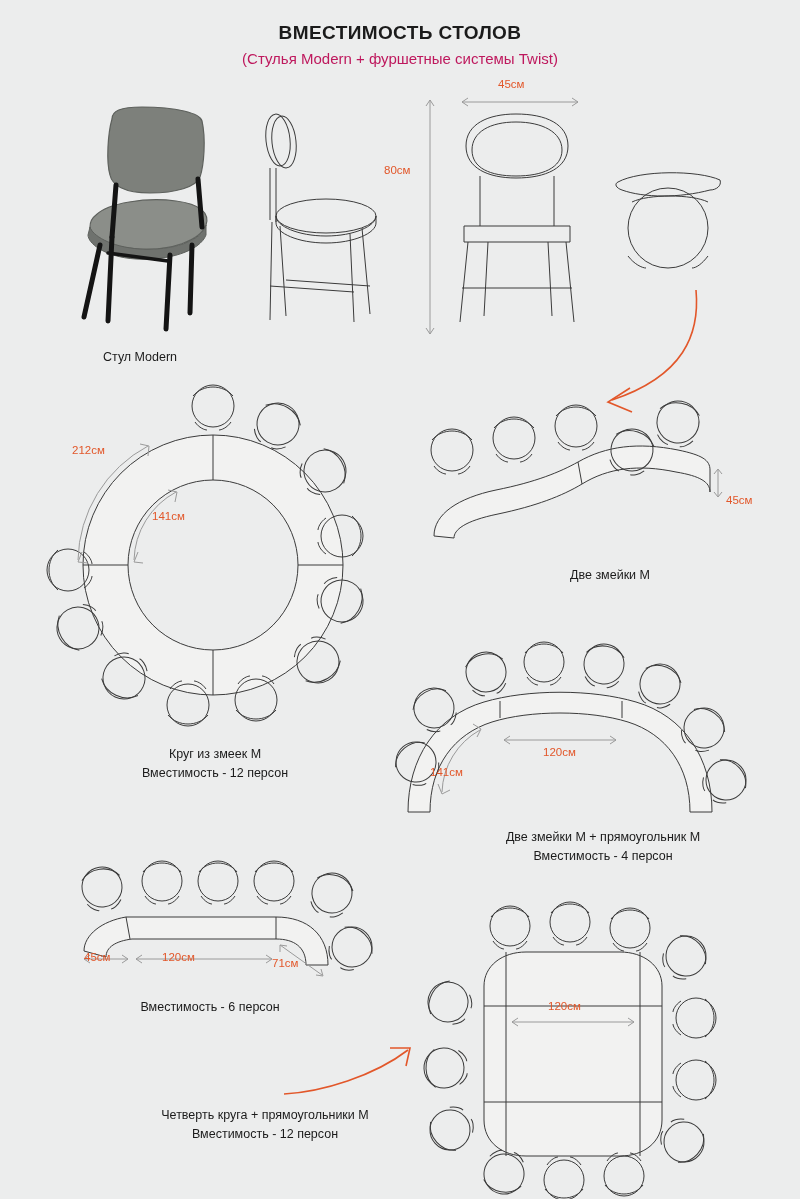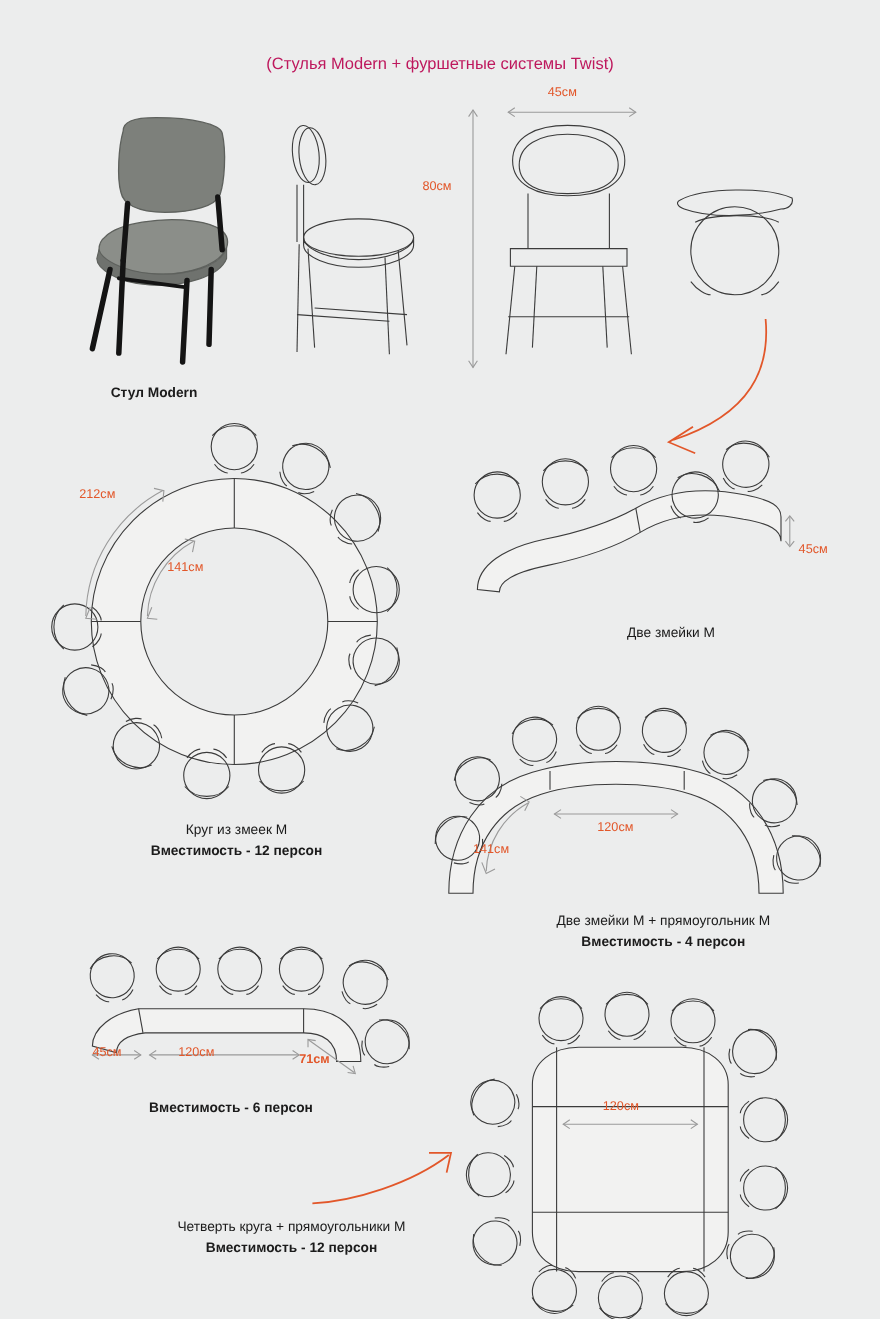--- a/index.html
+++ b/index.html
@@ -19,40 +19,41 @@
   }
   .subtitle {
     position:absolute; left:0; top:50px; width:800px;
     text-align:center; font-size:15px; font-weight:normal; color:#be185d;
   }
 
   .cap {
     position:absolute; text-align:center; font-size:12.5px; color:#1b1b1b;
   }
   .cap .l1 { font-weight:normal; margin-bottom:5px; }
-  .cap .l2 { font-weight:bold; }
+  .cap .l2 { font-weight:normal; }
 
   .dim {
     position:absolute; font-size:11.5px; color:#e2572a; font-weight:normal;
     white-space:nowrap;
   }
 
   svg { position:absolute; overflow:visible; }
   .ln { fill:none; stroke:#3b3b3b; stroke-width:1; }
   .chair { fill:none; stroke:#3b3b3b; stroke-width:1; }
   .arr { fill:none; stroke:#9a9a9a; stroke-width:1; }
   .oarr { fill:none; stroke:#e2572a; stroke-width:1.6; }
   .tbl { fill:#f2f2f1; stroke:#3b3b3b; stroke-width:1; }
   .photoWrap { position:absolute; }
 </style>
 </head>
 <body>
 
 <div class="page">
 
+  <div class="title">ВМЕСТИМОСТЬ СТОЛОВ</div>
   <div class="subtitle">(Стулья Modern + фуршетные системы Twist)</div>
 
   <svg class="photoWrap" style="left:50px; top:105px;" width="180" height="230" viewBox="0 0 180 230">
     <g>
       <path d="M62 14 C62 6 70 2 92 2 C126 2 150 8 152 16 C156 34 154 60 150 72 C146 82 126 88 100 88 C74 88 62 80 60 70 C56 56 58 28 62 14 Z" fill="#7d807b" stroke="#5e615d" stroke-width="1.2"></path>
       <path d="M46 110 C58 98 96 92 126 96 C150 99 160 108 156 120 C150 136 120 146 88 144 C56 142 40 130 40 122 C40 117 42 113 46 110 Z" fill="#8b8e89" stroke="#5e615d" stroke-width="1.2"></path>
       <path d="M40 122 C42 130 60 142 90 144 C122 146 152 136 156 120 L156 130 C150 146 118 156 86 154 C54 152 38 138 38 130 Z" fill="#6f726e" stroke="#5e615d" stroke-width="1"></path>
       <path d="M66 80 L62 132" stroke="#141414" stroke-width="5" fill="none" stroke-linecap="round"></path>
       <path d="M148 74 L152 122" stroke="#141414" stroke-width="5" fill="none" stroke-linecap="round"></path>
       <path d="M62 132 L58 216" stroke="#141414" stroke-width="5" fill="none" stroke-linecap="round"></path>
@@ -405,21 +406,21 @@
         <path d="M102 100 L96 104 L102 108"></path>
         <path d="M226 100 L232 104 L226 108"></path>
         <path d="M240 90 L282 120"></path>
         <path d="M240 97 L240 90 L247 91"></path>
         <path d="M276 120 L283 121 L281 114"></path>
       </g>
     </g>
   </svg>
   <div class="dim" style="left:84px; top:951px;">45см</div>
   <div class="dim" style="left:162px; top:951px;">120см</div>
-  <div class="dim" style="left:272px; top:957px;font-weight:bold;">71см</div>
+  <div class="dim" style="left:272px; top:957px;">71см</div>
   <div class="cap" style="left:10px; top:1000px; width:400px;">
     <div class="l2">Вместимость - 6 персон</div>
   </div>
 
   <svg style="left:282px; top:1040px;" width="140" height="60" viewBox="0 0 140 60">
     <path class="oarr" d="M2 54 C40 52 92 36 126 10"></path>
     <path class="oarr" d="M108 8 L128 8 L124 26"></path>
   </svg>
 
   <svg style="left:418px; top:930px;" width="310" height="265" viewBox="0 0 310 265">

